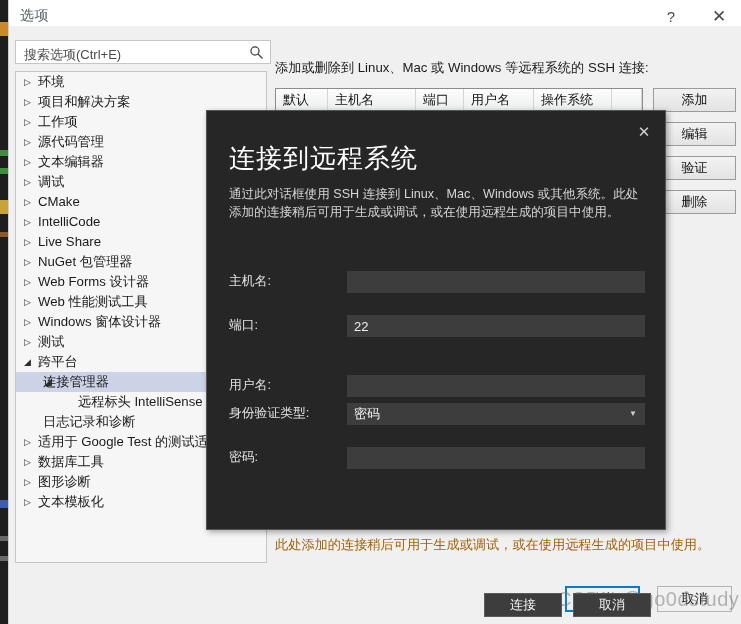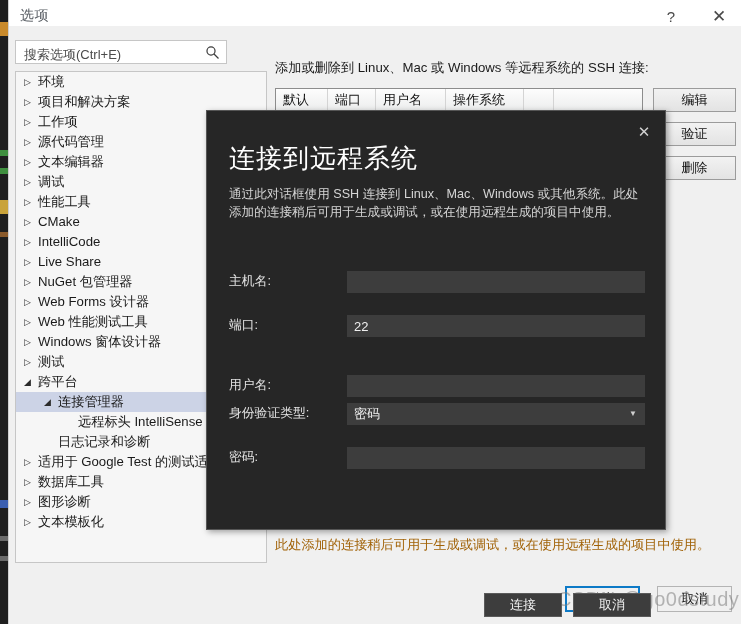--- a/index.html
+++ b/index.html
@@ -53,21 +53,21 @@
     position: absolute; top: 0; width: 46px; height: 32px;
     display: flex; align-items: center; justify-content: center;
     color: #4a4a4a; font-size: 15px;
   }
   .tb-help  { right: 48px; }
   .tb-close { right: 0; font-size: 17px; font-weight: 300; }
 
   
   .search-wrap {
     position: absolute; left: 6px; top: 40px;
-    width: 212px; height: 24px;
+    width: 256px; height: 24px;
     background: #ffffff; border: 1px solid #c6c6c6;
     box-sizing: border-box;
   }
   .search-input {
     position: absolute; left: 6px; top: 3px;
     width: 216px; height: 18px;
     border: 0; outline: 0; background: transparent;
     font-family: inherit; font-size: 13px; color: #2a2a2a;
   }
   .search-input::placeholder { color: #4b4b4b; }
@@ -82,21 +82,21 @@
     width: 252px; height: 492px;
     background: #f6f6f6; border: 1px solid #c6c6c6;
     box-sizing: border-box; overflow: hidden;
   }
   .tnode {
     position: relative; height: 20px; line-height: 20px;
     font-size: 13.2px; color: #1a1a1a; white-space: nowrap;
     padding-left: 22px;
   }
   .tnode.sel { background: #ccd3e6; }
-  .tnode.lvl1 { padding-left: 42px; }
+  .tnode.lvl1 { padding-left: 27px; }
   .tnode.lvl2 { padding-left: 62px; }
   .arrow {
     position: absolute; left: 8px; top: 0; width: 12px; height: 20px;
     color: #2b2b2b; font-size: 9px; line-height: 20px;
   }
   .tnode.lvl1 > .arrow { left: 28px; }
   .arrow.collapsed::before { content: "\25B7"; }
   .arrow.expanded::before  { content: "\25E2"; }
 
   
@@ -254,21 +254,20 @@
       </svg>
     </div>
 
     <div class="tree" id="tree">
         <div class="tnode"><span class="arrow collapsed"></span><span>环境</span></div>
         <div class="tnode"><span class="arrow collapsed"></span><span>项目和解决方案</span></div>
         <div class="tnode"><span class="arrow collapsed"></span><span>工作项</span></div>
         <div class="tnode"><span class="arrow collapsed"></span><span>源代码管理</span></div>
         <div class="tnode"><span class="arrow collapsed"></span><span>文本编辑器</span></div>
         <div class="tnode"><span class="arrow collapsed"></span><span>调试</span></div>
-        <div class="tnode"><span class="arrow collapsed"></span><span>性能工具</span></div>
         <div class="tnode"><span class="arrow collapsed"></span><span>CMake</span></div>
         <div class="tnode"><span class="arrow collapsed"></span><span>IntelliCode</span></div>
         <div class="tnode"><span class="arrow collapsed"></span><span>Live Share</span></div>
         <div class="tnode"><span class="arrow collapsed"></span><span>NuGet 包管理器</span></div>
         <div class="tnode"><span class="arrow collapsed"></span><span>Web Forms 设计器</span></div>
         <div class="tnode"><span class="arrow collapsed"></span><span>Web 性能测试工具</span></div>
         <div class="tnode"><span class="arrow collapsed"></span><span>Windows 窗体设计器</span></div>
         <div class="tnode"><span class="arrow collapsed"></span><span>测试</span></div>
         <div class="tnode"><span class="arrow expanded"></span><span>跨平台</span></div>
         <div class="tnode lvl1 sel"><span class="arrow expanded"></span><span>连接管理器</span></div>
@@ -279,28 +278,30 @@
         <div class="tnode"><span class="arrow collapsed"></span><span>图形诊断</span></div>
         <div class="tnode"><span class="arrow collapsed"></span><span>文本模板化</span></div>
       </div>
 
     <div class="rpane">
       <div class="rpane-desc">添加或删除到 Linux、Mac 或 Windows 等远程系统的 SSH 连接:</div>
 
       <div class="grid">
         <div class="grid-head" id="grid-head">
             <div class="gh" style="width: 52px;">默认</div>
+            <div class="gh" style="width: 88px;">主机名</div>
             <div class="gh" style="width: 48px;">端口</div>
             <div class="gh" style="width: 70px;">用户名</div>
             <div class="gh" style="width: 78px;">操作系统</div>
             <div class="gh" style="width: 30px;"></div>
           </div>
       </div>
 
       <div class="side-btns" id="side-btns">
+          <div class="sbtn">添加</div>
           <div class="sbtn">编辑</div>
           <div class="sbtn">验证</div>
           <div class="sbtn">删除</div>
         </div>
 
       <div class="rpane-foot">此处添加的连接稍后可用于生成或调试，或在使用远程生成的项目中使用。</div>
     </div>
 
     <div class="foot-btn ok">确定</div>
     <div class="foot-btn cancel">取消</div>

